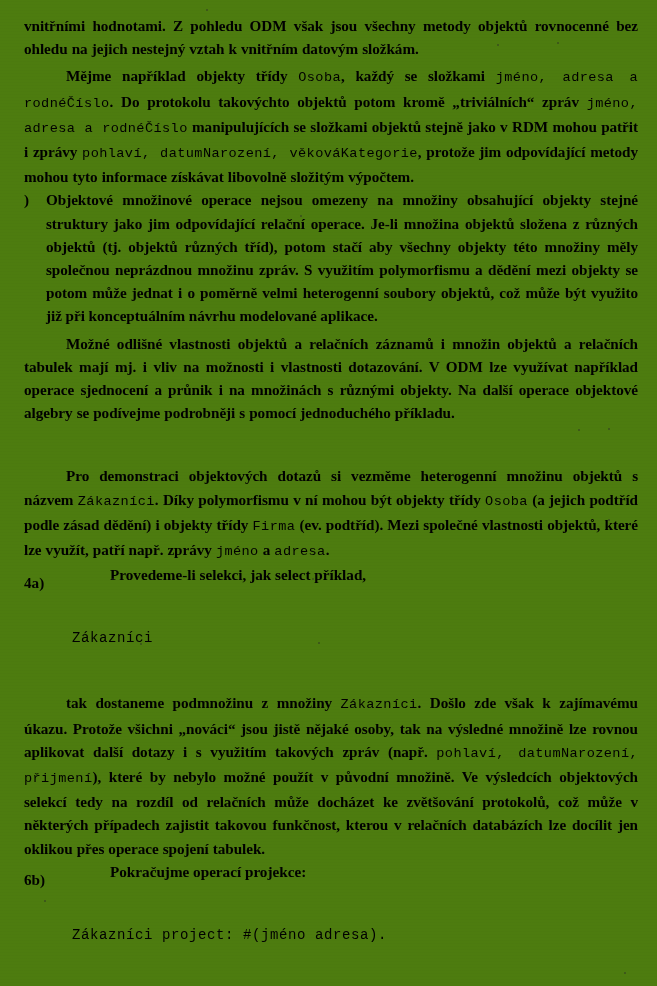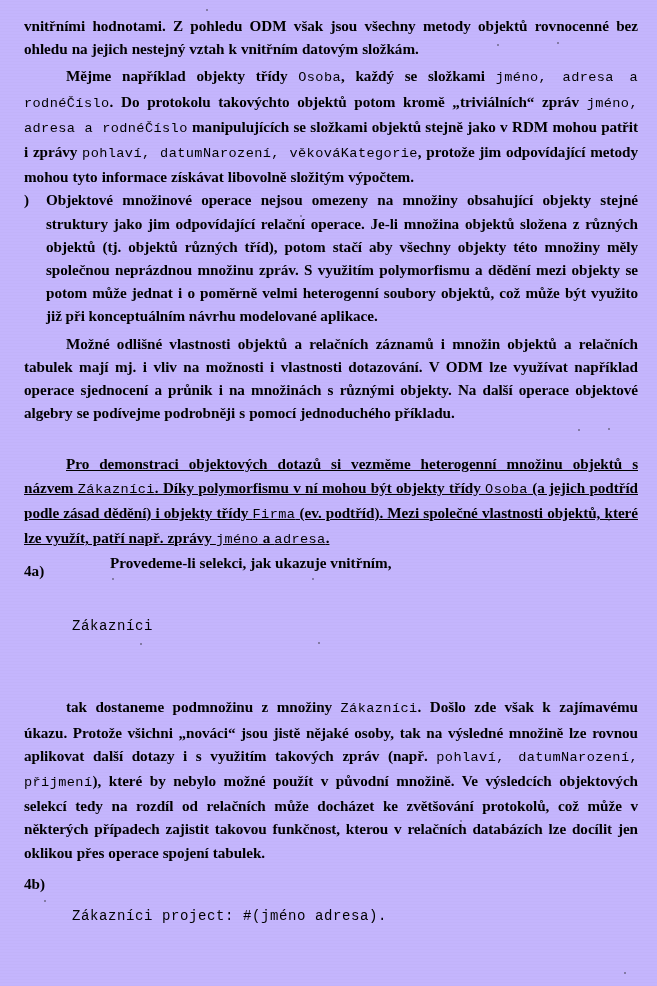--- a/index.html
+++ b/index.html
@@ -15,21 +15,21 @@
     font-family: "Liberation Serif", "DejaVu Serif", serif;
     color: #000000;
     position: relative;
   }
 
   
   .page {
     position: relative;
     width: 657px;
     height: 986px;
-    background: #c4b5fd;
+    background: #4d7c0f;
     padding: 15px;
     box-sizing: border-box;
   }
 
   .content {
     position: absolute;
     left: 24px;
     top: 14px;
     width: 614px;
   }
@@ -42,22 +42,22 @@
     text-align: justify;
     text-justify: inter-word;
     font-weight: 700;
     letter-spacing: -0.05px;
     word-spacing: 0.3px;
   }
   p.para.indent {
     text-indent: 42px;
   }
   p.gap-sm { margin-top: 4px; }
-  p.gap-md { margin-top: 16px; }
-  p.gap-lg { margin-top: 28px; text-decoration: underline; }
+  p.gap-md { }
+  p.gap-lg { margin-top: 40px; }
 
   
   .hang {
     position: relative;
     padding-left: 22px;
     font-size: 15.2px;
     line-height: 23.2px;
     text-align: justify;
     font-weight: 700;
     letter-spacing: -0.05px;
@@ -144,31 +144,32 @@
       <span class="marker">)</span>
       <span>Objektové množinové operace nejsou omezeny na množiny obsahující objekty stejné struktury jako jim odpovídající relační operace. Je-li množina objektů složena z různých objektů (tj. objektů různých tříd), potom stačí aby všechny objekty této množiny měly společnou neprázdnou množinu zpráv. S využitím polymorfismu a dědění mezi objekty se potom může jednat i o poměrně velmi heterogenní soubory objektů, což může být využito již při konceptuálním návrhu modelované aplikace.</span>
     </div>
 
     <p class="para indent gap-sm"><span>Možné odlišné vlastnosti objektů a relačních záznamů i množin objektů a relačních tabulek mají mj. i vliv na možnosti i vlastnosti dotazování. V ODM lze využívat například operace sjednocení a průnik i na množinách s různými objekty. Na další operace objektové algebry se podívejme podrobněji s pomocí jednoduchého příkladu.</span></p>
 
     <p class="para indent gap-lg"><span>Pro demonstraci objektových dotazů si vezměme heterogenní množinu objektů s názvem </span><span class="mono">Zákazníci</span><span>. Díky polymorfismu v ní mohou být objekty třídy </span><span class="mono">Osoba</span><span> (a jejich podtříd podle zásad dědění) i objekty třídy </span><span class="mono">Firma</span><span>  (ev. podtříd). Mezi společné vlastnosti objektů, které lze využít, patří např. zprávy </span><span class="mono">jméno</span><span> a </span><span class="mono">adresa</span><span>.</span></p>
 
     <div class="item gap-lg">
       <span class="num">4a)</span>
-      <span class="item-text">Provedeme-li selekci, jak ukazuje vnitřním,</span>
+      <span class="item-text">Provedeme-li selekci, jak select příklad,</span>
     </div>
 
     <div class="codeblock gap-md">
       <span class="cline">Zákazníci</span>
     </div>
 
     <p class="para indent gap-md"><span>tak dostaneme podmnožinu z množiny </span><span class="mono">Zákazníci</span><span>. Došlo zde však k zajímavému úkazu. Protože všichni „nováci“ jsou jistě nějaké osoby, tak na výsledné množině lze rovnou aplikovat další dotazy i s využitím takových zpráv (např. </span><span class="mono">pohlaví, datumNarození, přijmení</span><span>), které by nebylo možné použít v původní množině. Ve výsledcích objektových selekcí tedy na rozdíl od relačních může docházet ke zvětšování protokolů, což může v některých případech zajistit takovou funkčnost, kterou v relačních databázích lze docílit jen oklikou přes operace spojení tabulek.</span></p>
 
     <div class="item gap-lg">
-      <span class="num">4b)</span>
+      <span class="num">6b)</span>
+      <span class="item-text">Pokračujme operací projekce:</span>
     </div>
 
     <div class="codeblock gap-md">
       <span class="cline">Zákazníci project: #(jméno adresa).</span>
     </div>
 
   </div>
 
   <span class="speck" style="left:206px;top:9px;width:2px;height:2px;"></span>
   <span class="speck" style="left:497px;top:44px;width:2px;height:2px;"></span>

